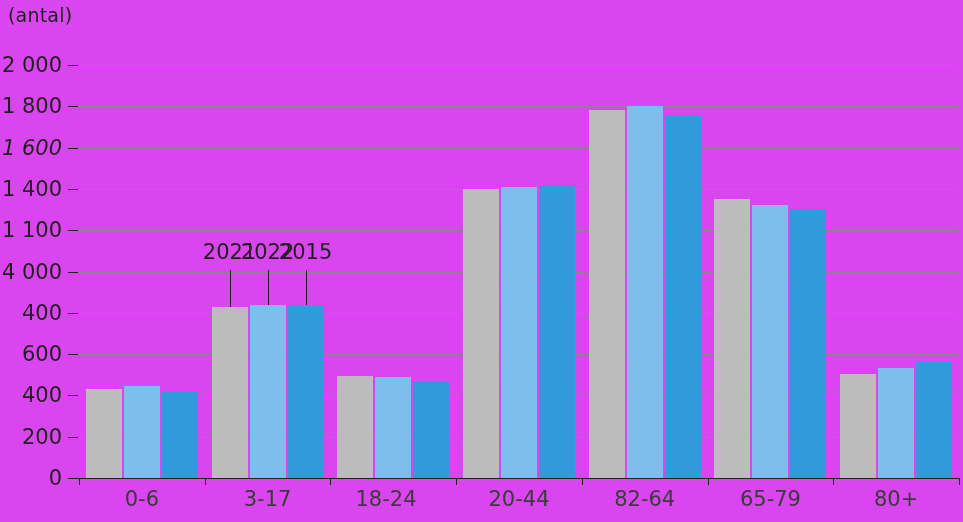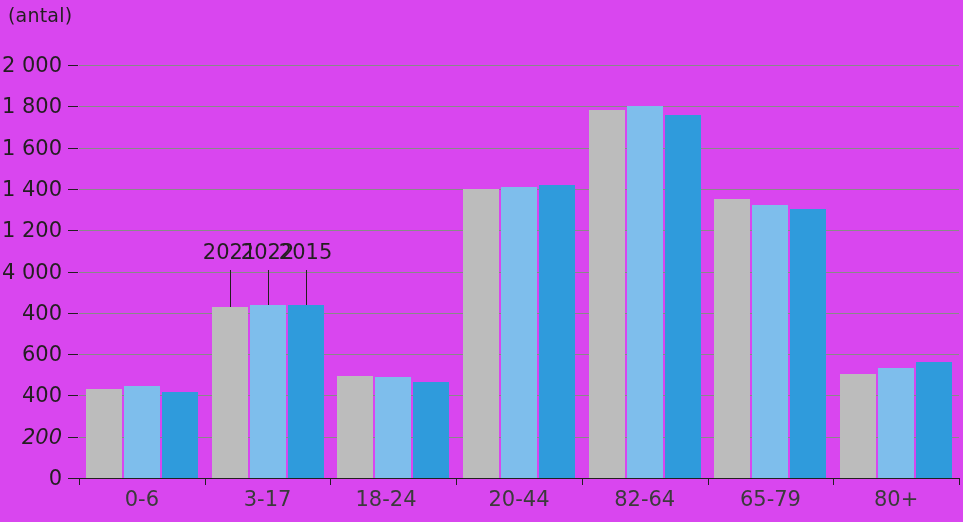--- a/index.html
+++ b/index.html
@@ -130,28 +130,28 @@
 </style>
 </head>
 <body>
 
 <div id="chart-root">
 
   <div class="unit-label">(antal)</div>
 
   <div class="ytick-col" id="ytick-col">
       <div class="ytick-label" style="top: 413px;">0</div>
-      <div class="ytick-label" style="top: 372px; font-style: italic;">200</div>
+      <div class="ytick-label" style="top: 372px;">200</div>
       <div class="ytick-label" style="top: 330px;">400</div>
       <div class="ytick-label" style="top: 289px;">600</div>
       <div class="ytick-label" style="top: 248px;">400</div>
       <div class="ytick-label" style="top: 207px;">4 000</div>
-      <div class="ytick-label" style="top: 165px;">1 200</div>
+      <div class="ytick-label" style="top: 165px;">1 100</div>
       <div class="ytick-label" style="top: 124px;">1 400</div>
-      <div class="ytick-label" style="top: 83px;">1 600</div>
+      <div class="ytick-label" style="top: 83px; font-style: italic;">1 600</div>
       <div class="ytick-label" style="top: 41px;">1 800</div>
       <div class="ytick-label" style="top: 0px;">2 000</div>
     </div>
 
   <div class="plot" id="plot">
       <div class="gridline zero" style="top: 413px;"></div>
       <div class="gridline" style="top: 372px;"></div>
       <div class="gridline" style="top: 330px;"></div>
       <div class="gridline" style="top: 289px;"></div>
       <div class="gridline" style="top: 248px;"></div>

